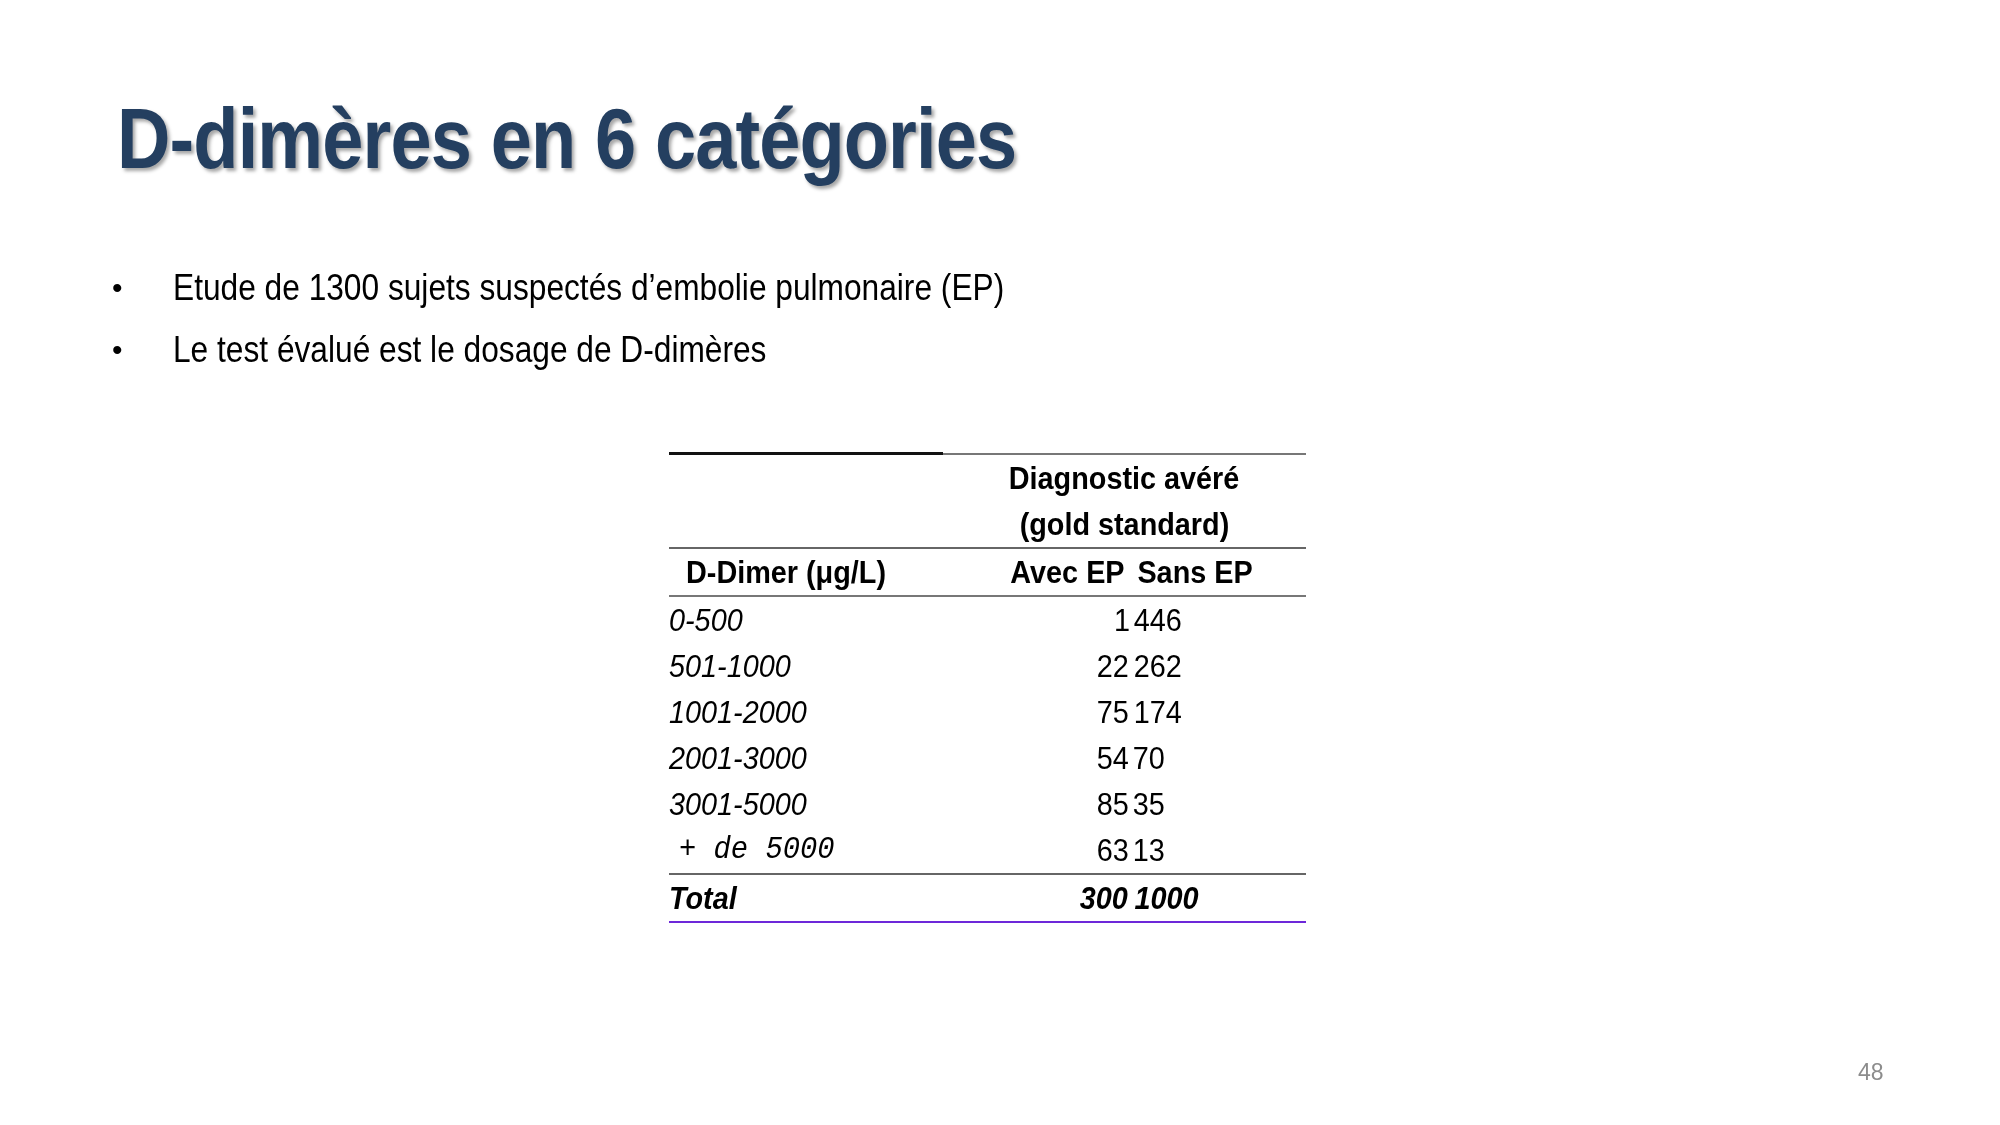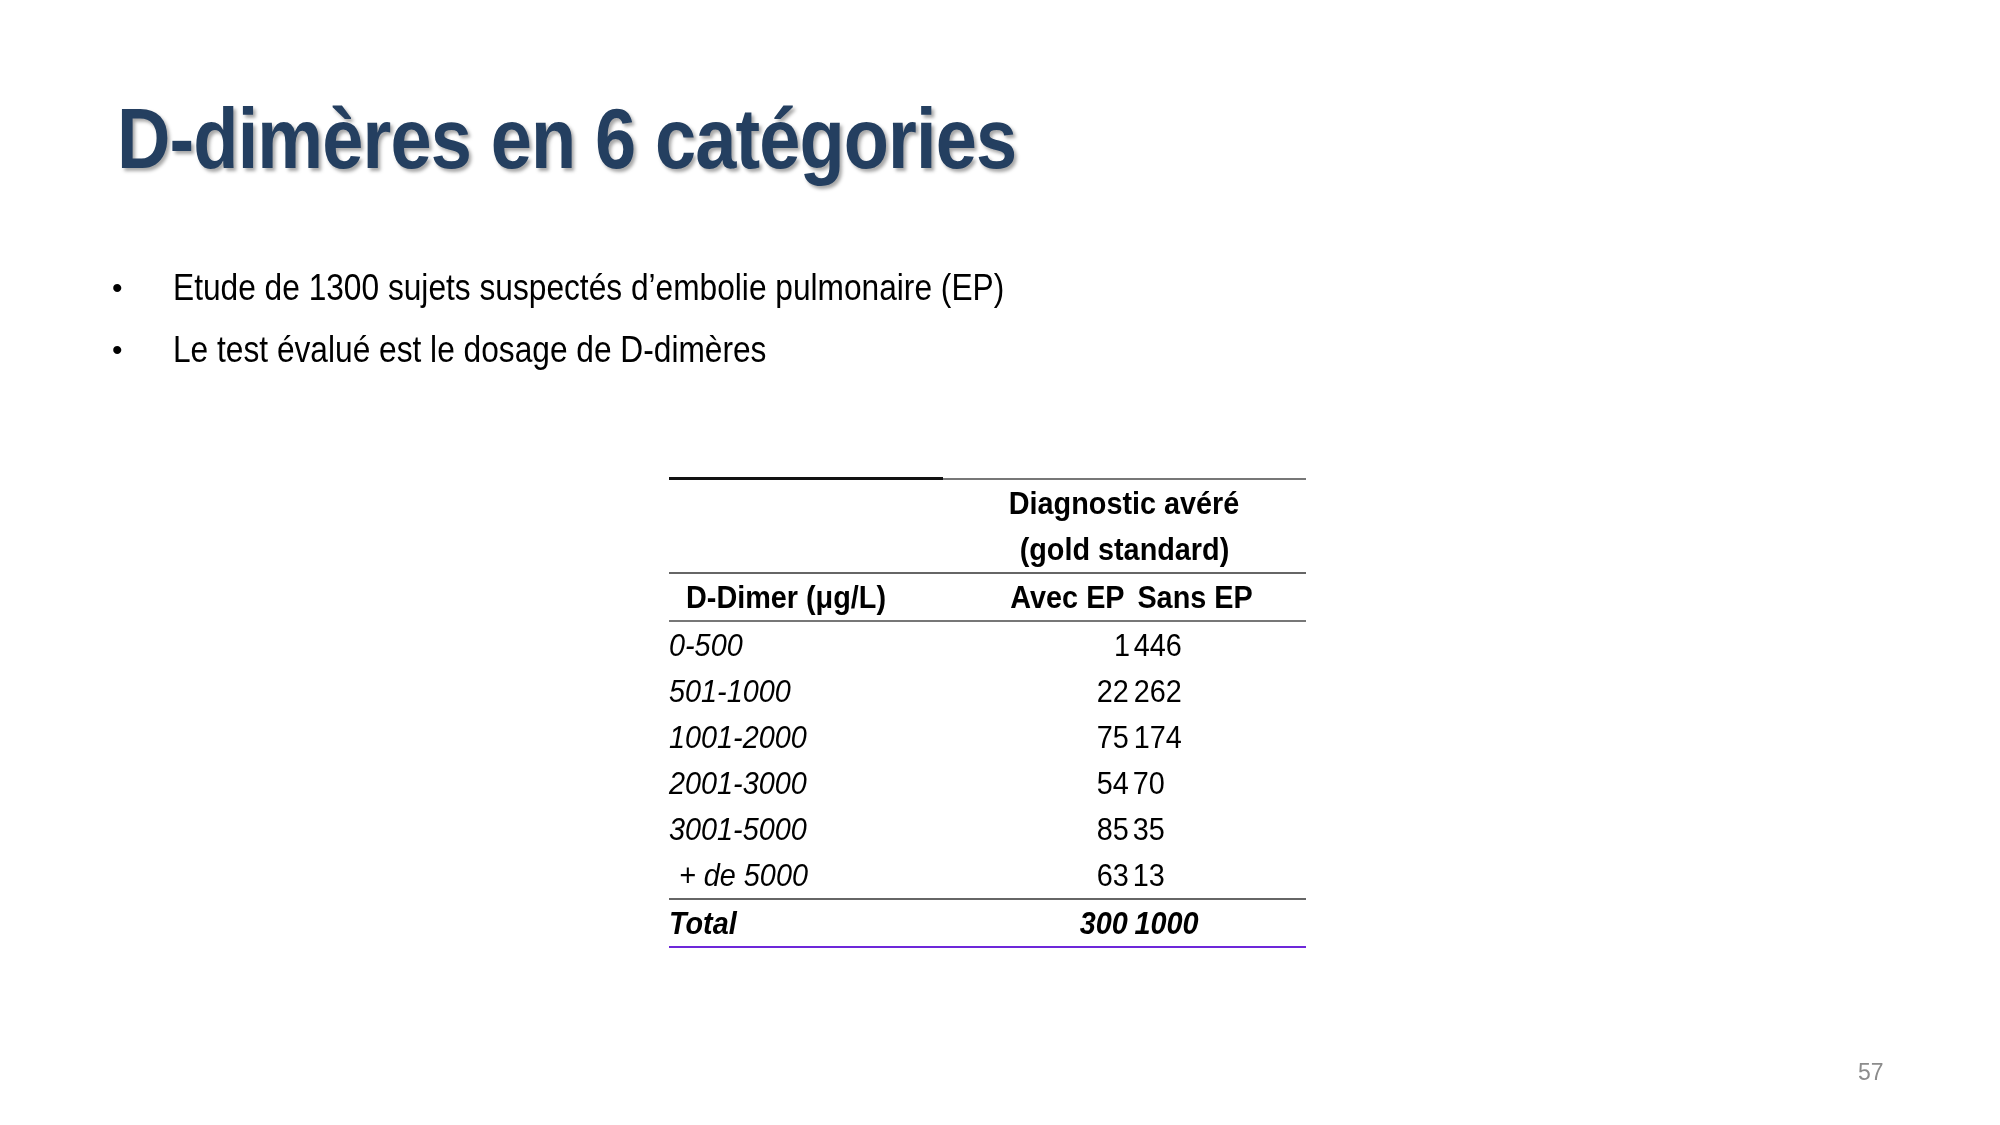--- a/index.html
+++ b/index.html
@@ -58,21 +58,21 @@
     position: absolute;
     left: 61px;
     top: 0;
     display: inline-block;
     transform-origin: left center;
     transform: scaleX(0.88);
   }
   .dtable {
     position: absolute;
     left: 669px;
-    top: 477px;
+    top: 452px;
     width: 637px;
     border-collapse: collapse;
     font-size: 32px;
   }
   .dtable td, .dtable th {
     padding: 0;
     height: 46px;
     line-height: 46px;
     white-space: nowrap;
   }
@@ -86,21 +86,21 @@
     text-align: center;
     line-height: 46px;
   }
   .hdr-row th {
     font-weight: bold;
     border-top: 2px solid #666666;
     border-bottom: 2px solid #777777;
   }
   .hdr-row th.c1 { padding-left: 17px; }
   .range { font-style: italic; margin-left: 32px; }
-  .range.indent { padding-left: 10px; }
+  .range.indent { padding-left: 10px; font-family: Liberation Mono, monospace; }
   .total-row td {
     font-weight: bold;
     font-style: italic;
     border-top: 2px solid #666666;
     border-bottom: 2px solid #6d28d9;
   }
   .cell-inner {
     display: inline-block;
     transform-origin: center center;
     transform: scaleX(0.9);
@@ -179,13 +179,13 @@
       <td class="c3"><span class="cell-inner">13</span></td>
     </tr>
     <tr class="total-row">
       <td class="c1"><span class="cell-inner">Total</span></td>
       <td class="c2"><span class="cell-inner">300</span></td>
       <td class="c3"><span class="cell-inner">1000</span></td>
     </tr>
   </tbody>
 </table>
 
-<div class="page-number">57</div>
+<div class="page-number">48</div>
 
 </body></html>

